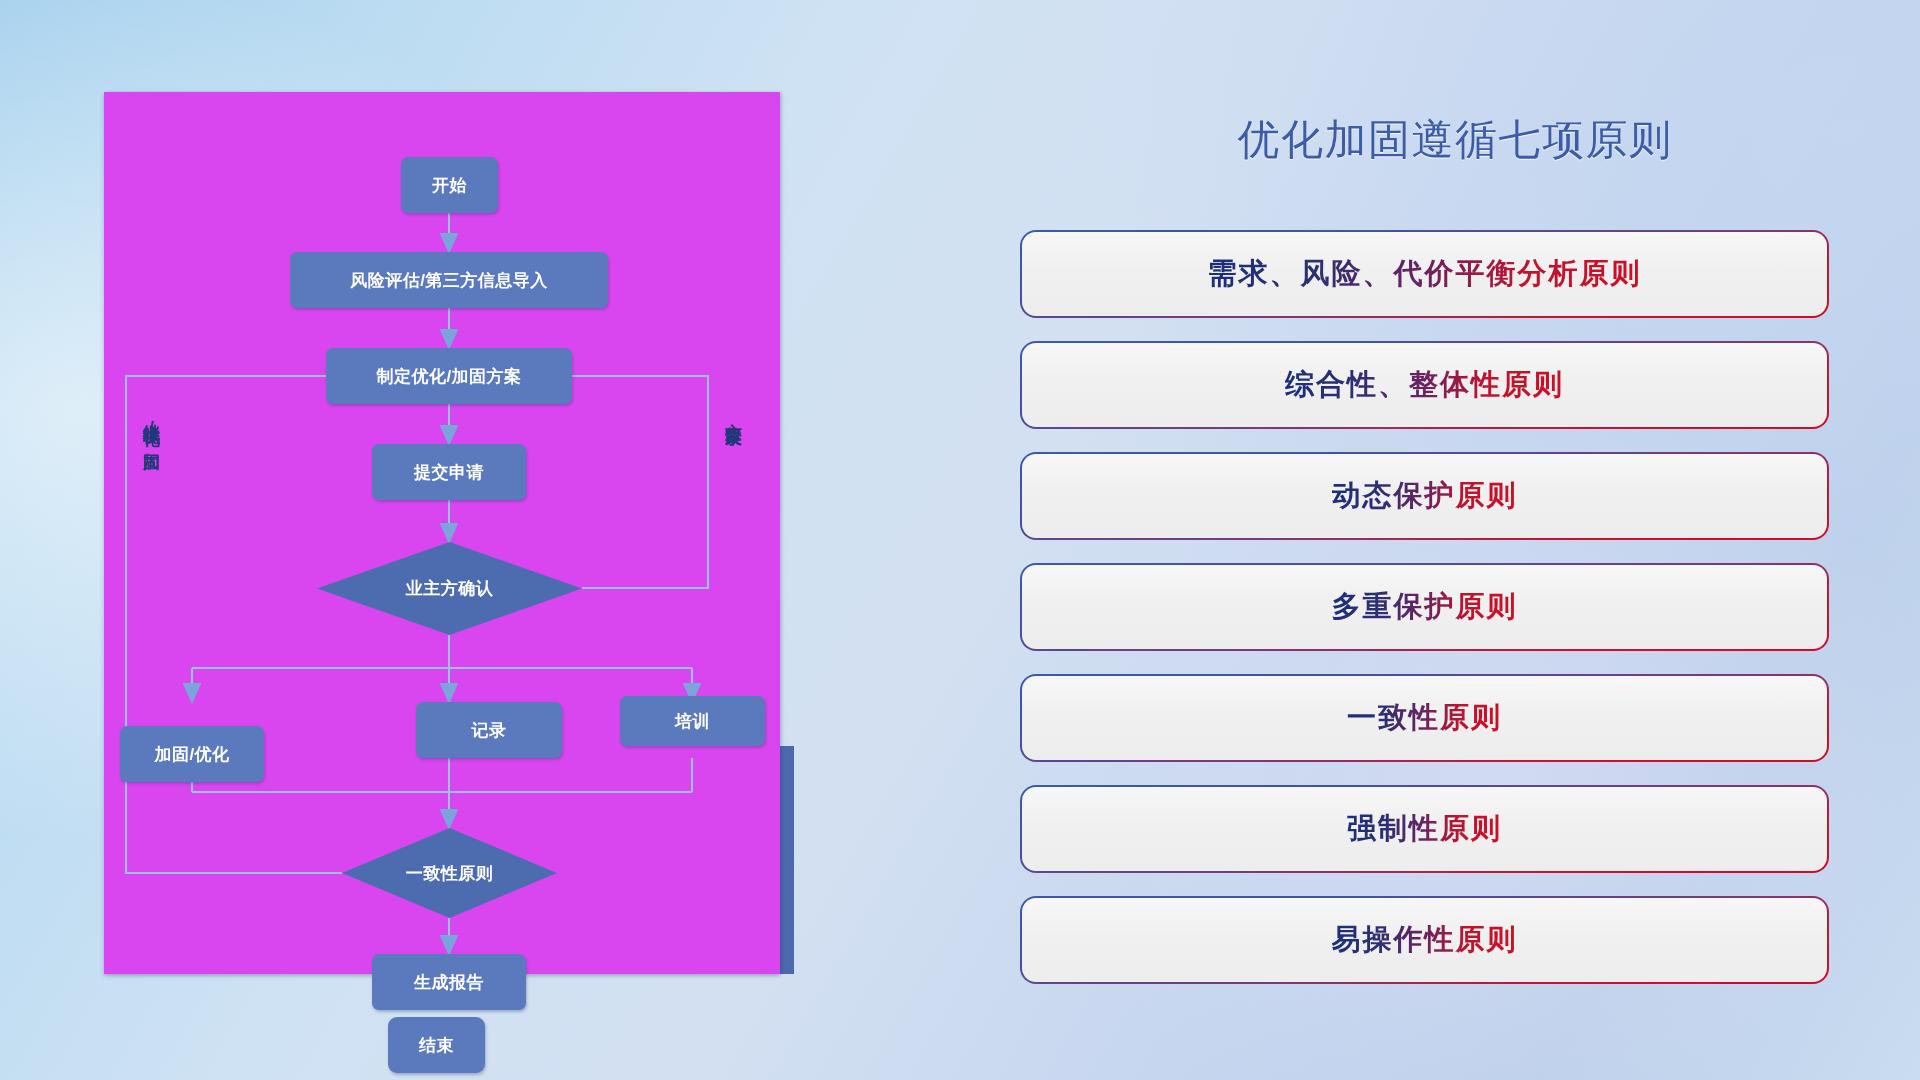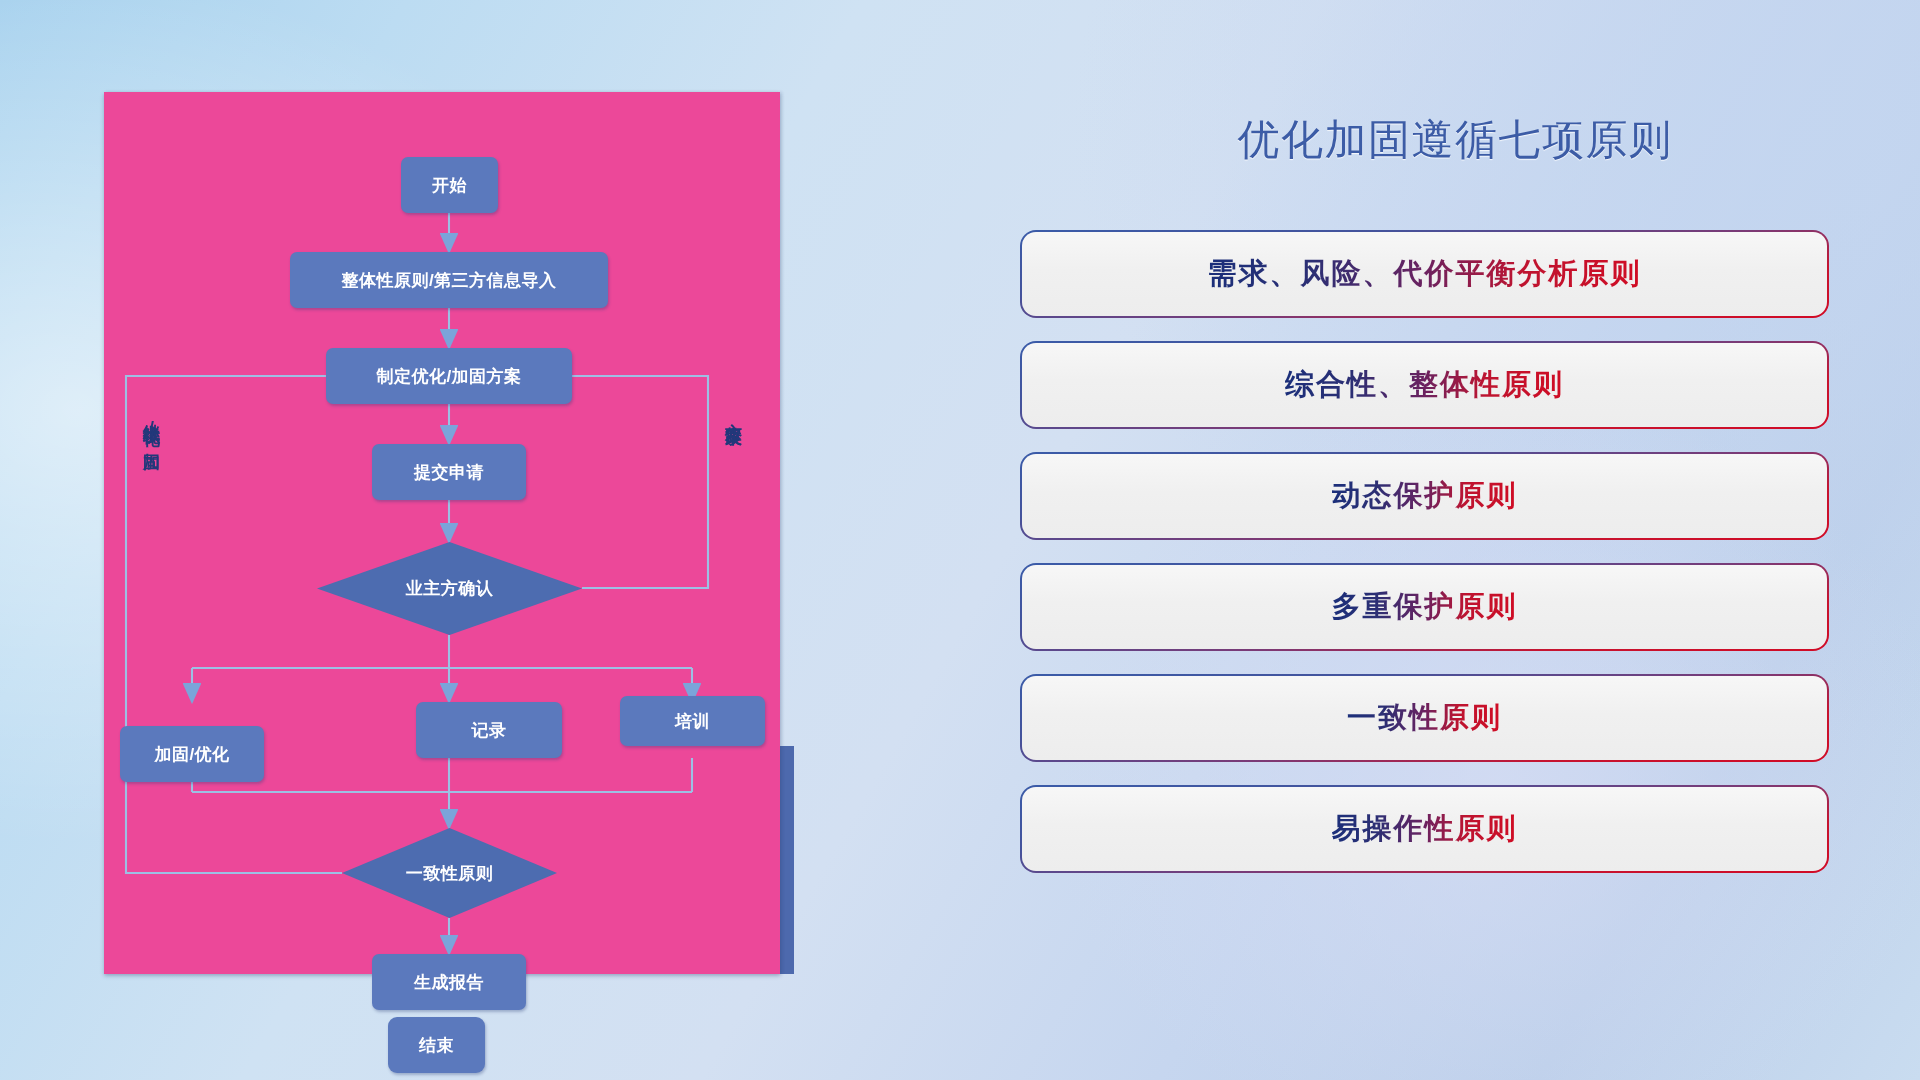--- a/index.html
+++ b/index.html
@@ -15,21 +15,21 @@
   }
 
   
   #flow-wrap { position:absolute; left:104px; top:92px; width:690px; height:900px; }
   #flow-shadow-block {
     position:absolute; left:530px; top:654px; width:160px; height:228px;
     background:#4d69ad;
   }
   #flow-card {
     position:absolute; left:0; top:0; width:676px; height:882px;
-    background:#ec4899;
+    background:#d946ef;
     box-shadow:0 2px 4px rgba(40,60,110,.30), 2px 0 3px rgba(40,60,110,.12);
   }
   #flow-canvas { position:absolute; left:0; top:0; width:676px; height:882px; }
 
   .node {
     position:absolute; display:flex; align-items:center; justify-content:center;
     background:#5b79bd; color:#ffffff; border-radius:7px;
     font-size:17px; font-weight:700; letter-spacing:.5px; white-space:nowrap;
     box-shadow:1px 2px 3px rgba(45,65,120,.33);
   }
@@ -122,21 +122,21 @@
 
         <path d="M238,781 L22,781 L22,284 L276,284" marker-end="url(#ah)"></path>
       </g>
     </svg>
 
     <div class="node" style="left:297px; top:65px; width:97px; height:56px;">
       <span>开始</span>
     </div>
 
     <div class="node" style="left:186px; top:160px; width:318px; height:56px;">
-      <span>整体性原则/第三方信息导入</span>
+      <span>风险评估/第三方信息导入</span>
     </div>
 
     <div class="node" style="left:222px; top:256px; width:246px; height:56px;">
       <span>制定优化/加固方案</span>
     </div>
 
     <div class="node" style="left:268px; top:352px; width:154px; height:56px;">
       <span>提交申请</span>
     </div>
 
@@ -192,17 +192,20 @@
     <div class="p-card">
       <span class="p-text">动态保护原则</span>
     </div>
     <div class="p-card">
       <span class="p-text">多重保护原则</span>
     </div>
     <div class="p-card">
       <span class="p-text">一致性原则</span>
     </div>
     <div class="p-card">
+      <span class="p-text">强制性原则</span>
+    </div>
+    <div class="p-card">
       <span class="p-text">易操作性原则</span>
     </div>
 
   </div>
 </div>
 
 </body></html>

